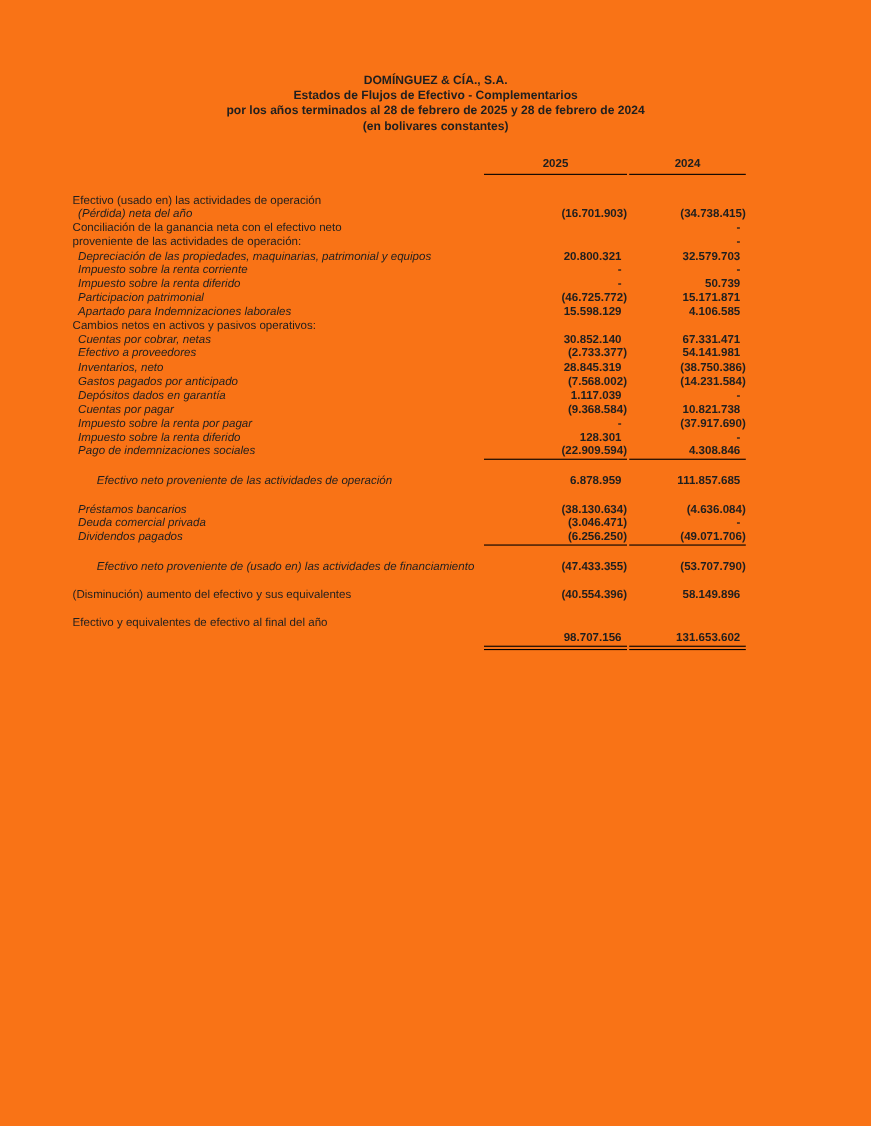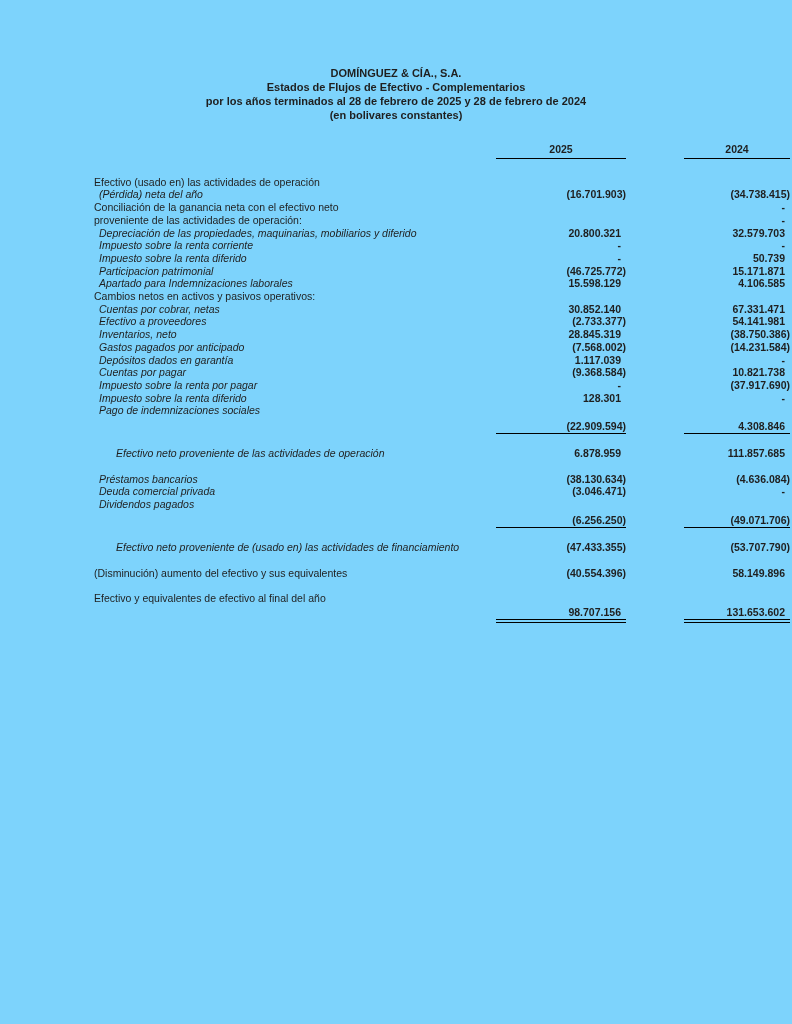--- a/index.html
+++ b/index.html
@@ -3,45 +3,45 @@
 <meta charset="utf-8">
 <style>
   html, body { margin: 0; padding: 0; }
   body {
     width: 792px; height: 1024px;
     background: #ffffff;
     font-family: "Liberation Sans", sans-serif;
     color: #1f1f1f;
     -webkit-font-smoothing: antialiased;
   }
-  .page { position: relative; width: 792px; height: 1024px; background: #7dd3fc; overflow: hidden; }
+  .page { position: relative; width: 792px; height: 1024px; background: #f97316; overflow: hidden; }
 
   .doc-header {
     position: absolute; top: 66px; left: 0; width: 792px;
     text-align: center; font-weight: 700; font-size: 11px; line-height: 14px;
   }
 
   .statement { position: absolute; top: 143px; left: 0; width: 792px; font-size: 10.5px; }
 
-  .grid-row { display: grid; grid-template-columns: 66px 374px 130px 2px 106px 114px; gap: 28px; }
+  .grid-row { display: grid; grid-template-columns: 66px 374px 130px 2px 106px 114px; }
   .cell { line-height: 12.7px; min-height: 12.7px; }
   .label-cell { white-space: nowrap; overflow: hidden; }
   .val-cell { text-align: right; white-space: nowrap; font-weight: bold; }
   .np { padding-right: 5px; }
 
   .colhead-row .val-cell {
     font-weight: 700; text-align: center;
     border-bottom: 1.5px solid #000; padding-bottom: 2px;
   }
   #rows { margin-top: 17px; }
 
   .ind1 .label-cell { padding-left: 5px; font-style: italic; }
   .ind2 .label-cell { padding-left: 22px; font-style: italic; }
 
-  .rule-s { border-bottom: 1.5px solid #000; margin-top: 16px; }
+  .rule-s { border-bottom: 1.5px solid #000; }
   .rule-d { border-bottom: 4px double #000; margin-top: 14px; }
   .spacer { height: 13px; }
 </style>
 </head>
 <body>
 
 <div class="page">
 
   <div class="doc-header">
     <div>DOMÍNGUEZ &amp; CÍA., S.A.</div>
@@ -87,21 +87,21 @@
         <div class="grid-row statement-row ind0">
     <div class="cell"></div>
     <div class="cell label-cell">proveniente de las actividades de operación:</div>
     <div class="cell val-cell v2025"></div>
     <div class="cell"></div>
     <div class="cell val-cell v2024 np">-</div>
     <div class="cell"></div>
   </div>
         <div class="grid-row statement-row ind1">
     <div class="cell"></div>
-    <div class="cell label-cell">Depreciación de las propiedades, maquinarias, mobiliarios y diferido</div>
+    <div class="cell label-cell">Depreciación de las propiedades, maquinarias, patrimonial y equipos</div>
     <div class="cell val-cell v2025 np">20.800.321</div>
     <div class="cell"></div>
     <div class="cell val-cell v2024 np">32.579.703</div>
     <div class="cell"></div>
   </div>
         <div class="grid-row statement-row ind1">
     <div class="cell"></div>
     <div class="cell label-cell">Impuesto sobre la renta corriente</div>
     <div class="cell val-cell v2025 np">-</div>
     <div class="cell"></div>

